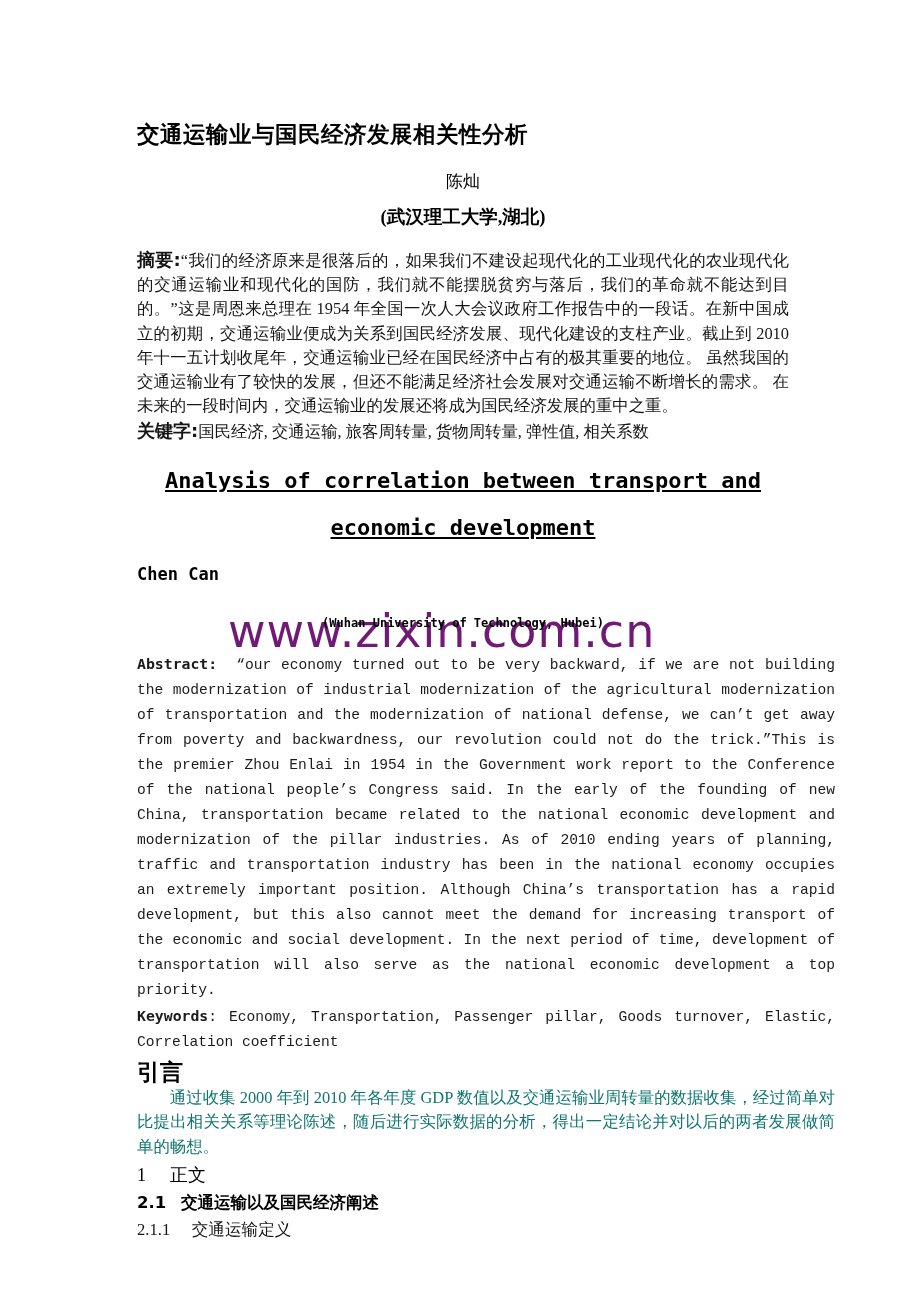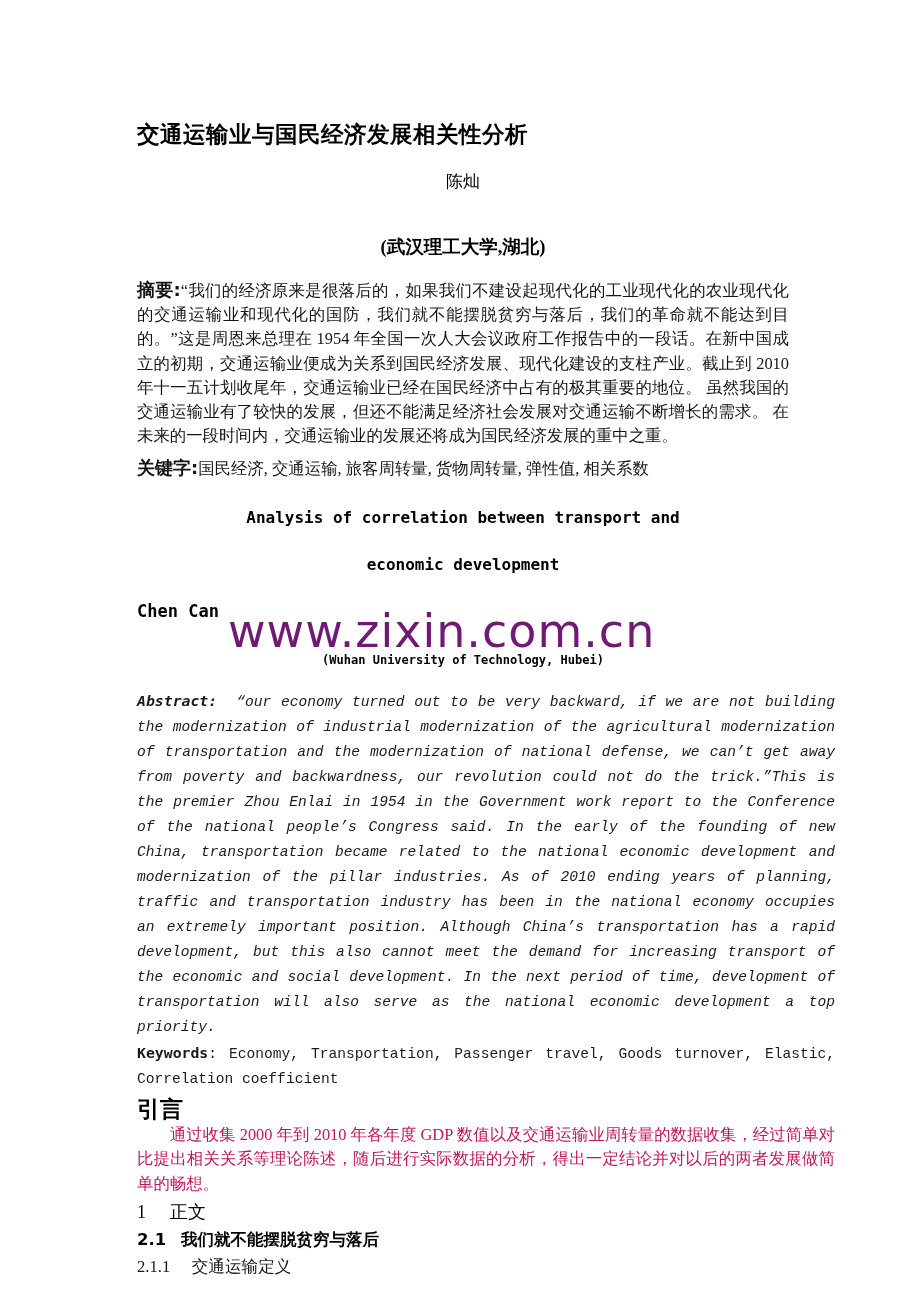--- a/index.html
+++ b/index.html
@@ -69,21 +69,21 @@
     width: 652px;
     margin-top: 19px;
     line-height: 24px;
   }
   .cn-affil {
     font-family: "Liberation Serif", serif;
     font-weight: bold;
     font-size: 18.5px;
     text-align: center;
     width: 652px;
-    margin-top: 40px;
+    margin-top: 10px;
     line-height: 26px;
   }
 
   
   .cn-abstract {
     margin-top: 18px;
     width: 652px;
     font-family: "Liberation Serif", "DejaVu Serif", serif;
     font-size: 16.4px;
     line-height: 24.2px;
@@ -92,37 +92,38 @@
     color: #151515;
   }
   .cn-abstract .lbl,
   .cn-keywords .lbl {
     font-family: "DejaVu Sans", "Liberation Sans", sans-serif;
     font-weight: bold;
     font-size: 18px;
   }
   .cn-keywords {
     width: 652px;
-    margin-top: 8px;
+    margin-top: 1px;
     font-family: "Liberation Serif", "DejaVu Serif", serif;
     font-size: 16.4px;
     line-height: 24.2px;
     color: #151515;
   }
 
   
   .en-title {
     font-family: "DejaVu Sans Mono", "Liberation Mono", monospace;
     font-weight: bold;
-    font-size: 16px;
+    font-size: 22px;
     text-align: center;
     width: 652px;
     margin-top: 12px;
     line-height: 47px;
     letter-spacing: 0px;
+    text-decoration: underline;
   }
   .en-author {
     font-family: "DejaVu Sans Mono", "Liberation Mono", monospace;
     font-weight: bold;
     font-size: 17px;
     text-align: left;
     width: 652px;
     margin-top: 11px;
     line-height: 25px;
   }
@@ -138,21 +139,20 @@
 
   
   .en-abstract {
     margin-top: 15px;
     width: 698px;
     font-family: "Liberation Mono", "DejaVu Sans Mono", monospace;
     font-size: 14.6px;
     line-height: 25px;
     text-align: justify;
     color: #1b1b1b;
-    font-style: italic;
   }
   .en-abstract .lbl,
   .en-keywords .lbl {
     font-family: "DejaVu Sans Mono", "Liberation Mono", monospace;
     font-weight: bold;
     font-size: 14.8px;
   }
   .en-keywords {
     width: 698px;
     margin-top: 0px;
@@ -172,21 +172,21 @@
     line-height: 26px;
   }
   .body-para {
     width: 698px;
     font-family: "Liberation Serif", "DejaVu Serif", serif;
     font-size: 16.4px;
     line-height: 24.5px;
     text-align: justify;
     text-justify: inter-ideograph;
     text-indent: 2em;
-    color: #be185d;
+    color: #0f766e;
     margin-top: 1px;
   }
   .h-num-serif {
     font-family: "Liberation Serif", "DejaVu Serif", serif;
     font-size: 18px;
     margin-top: 3px;
     line-height: 27px;
     letter-spacing: 0.3px;
   }
   .h-bold {
@@ -234,33 +234,33 @@
 
     <div class="en-author">Chen Can</div>
 
     <div class="en-affil">(Wuhan University of Technology, Hubei)</div>
 
     <div class="en-abstract">
       <span class="lbl">Abstract:</span><span class="gap-m"></span><span>“our economy turned out to be very backward, if we are not building the modernization of industrial modernization of the agricultural modernization of transportation and the modernization of national defense, we can’t get away from poverty and backwardness, our revolution could not do the trick.”This is the premier Zhou Enlai in 1954 in the Government work report to the Conference of the national people’s Congress said. In the early of the founding of new China, transportation became related to the national economic development and modernization of the pillar industries. As of 2010 ending years of planning, traffic and transportation industry has been in the national economy occupies an extremely important position. Although China’s transportation has a rapid development, but this  also cannot meet the demand for increasing transport of the economic and social development. In the next period of time, development of transportation will also serve as the national economic development a top priority.</span>
     </div>
 
     <div class="en-keywords">
-      <span class="lbl">Keywords</span><span>: Economy, Transportation, Passenger travel, Goods turnover, Elastic, Correlation coefficient</span>
+      <span class="lbl">Keywords</span><span>: Economy, Transportation, Passenger pillar, Goods turnover, Elastic, Correlation coefficient</span>
     </div>
 
     <div class="sec-intro">引言</div>
 
     <div class="body-para">通过收集 2000 年到 2010 年各年度 GDP 数值以及交通运输业周转量的数据收集，经过简单对比提出相关关系等理论陈述，随后进行实际数据的分析，得出一定结论并对以后的两者发展做简单的畅想。</div>
 
     <div class="h-num-serif">
       <span>1</span><span class="gap-m"></span><span>正文</span>
     </div>
 
     <div class="h-bold">
-      <span>2.1</span><span class="gap-s"></span><span>我们就不能摆脱贫穷与落后</span>
+      <span>2.1</span><span class="gap-s"></span><span>交通运输以及国民经济阐述</span>
     </div>
 
     <div class="h-sub">
       <span>2.1.1</span><span class="gap-m"></span><span>交通运输定义</span>
     </div>
 
   </div>
 </div>
 
 </body></html>

